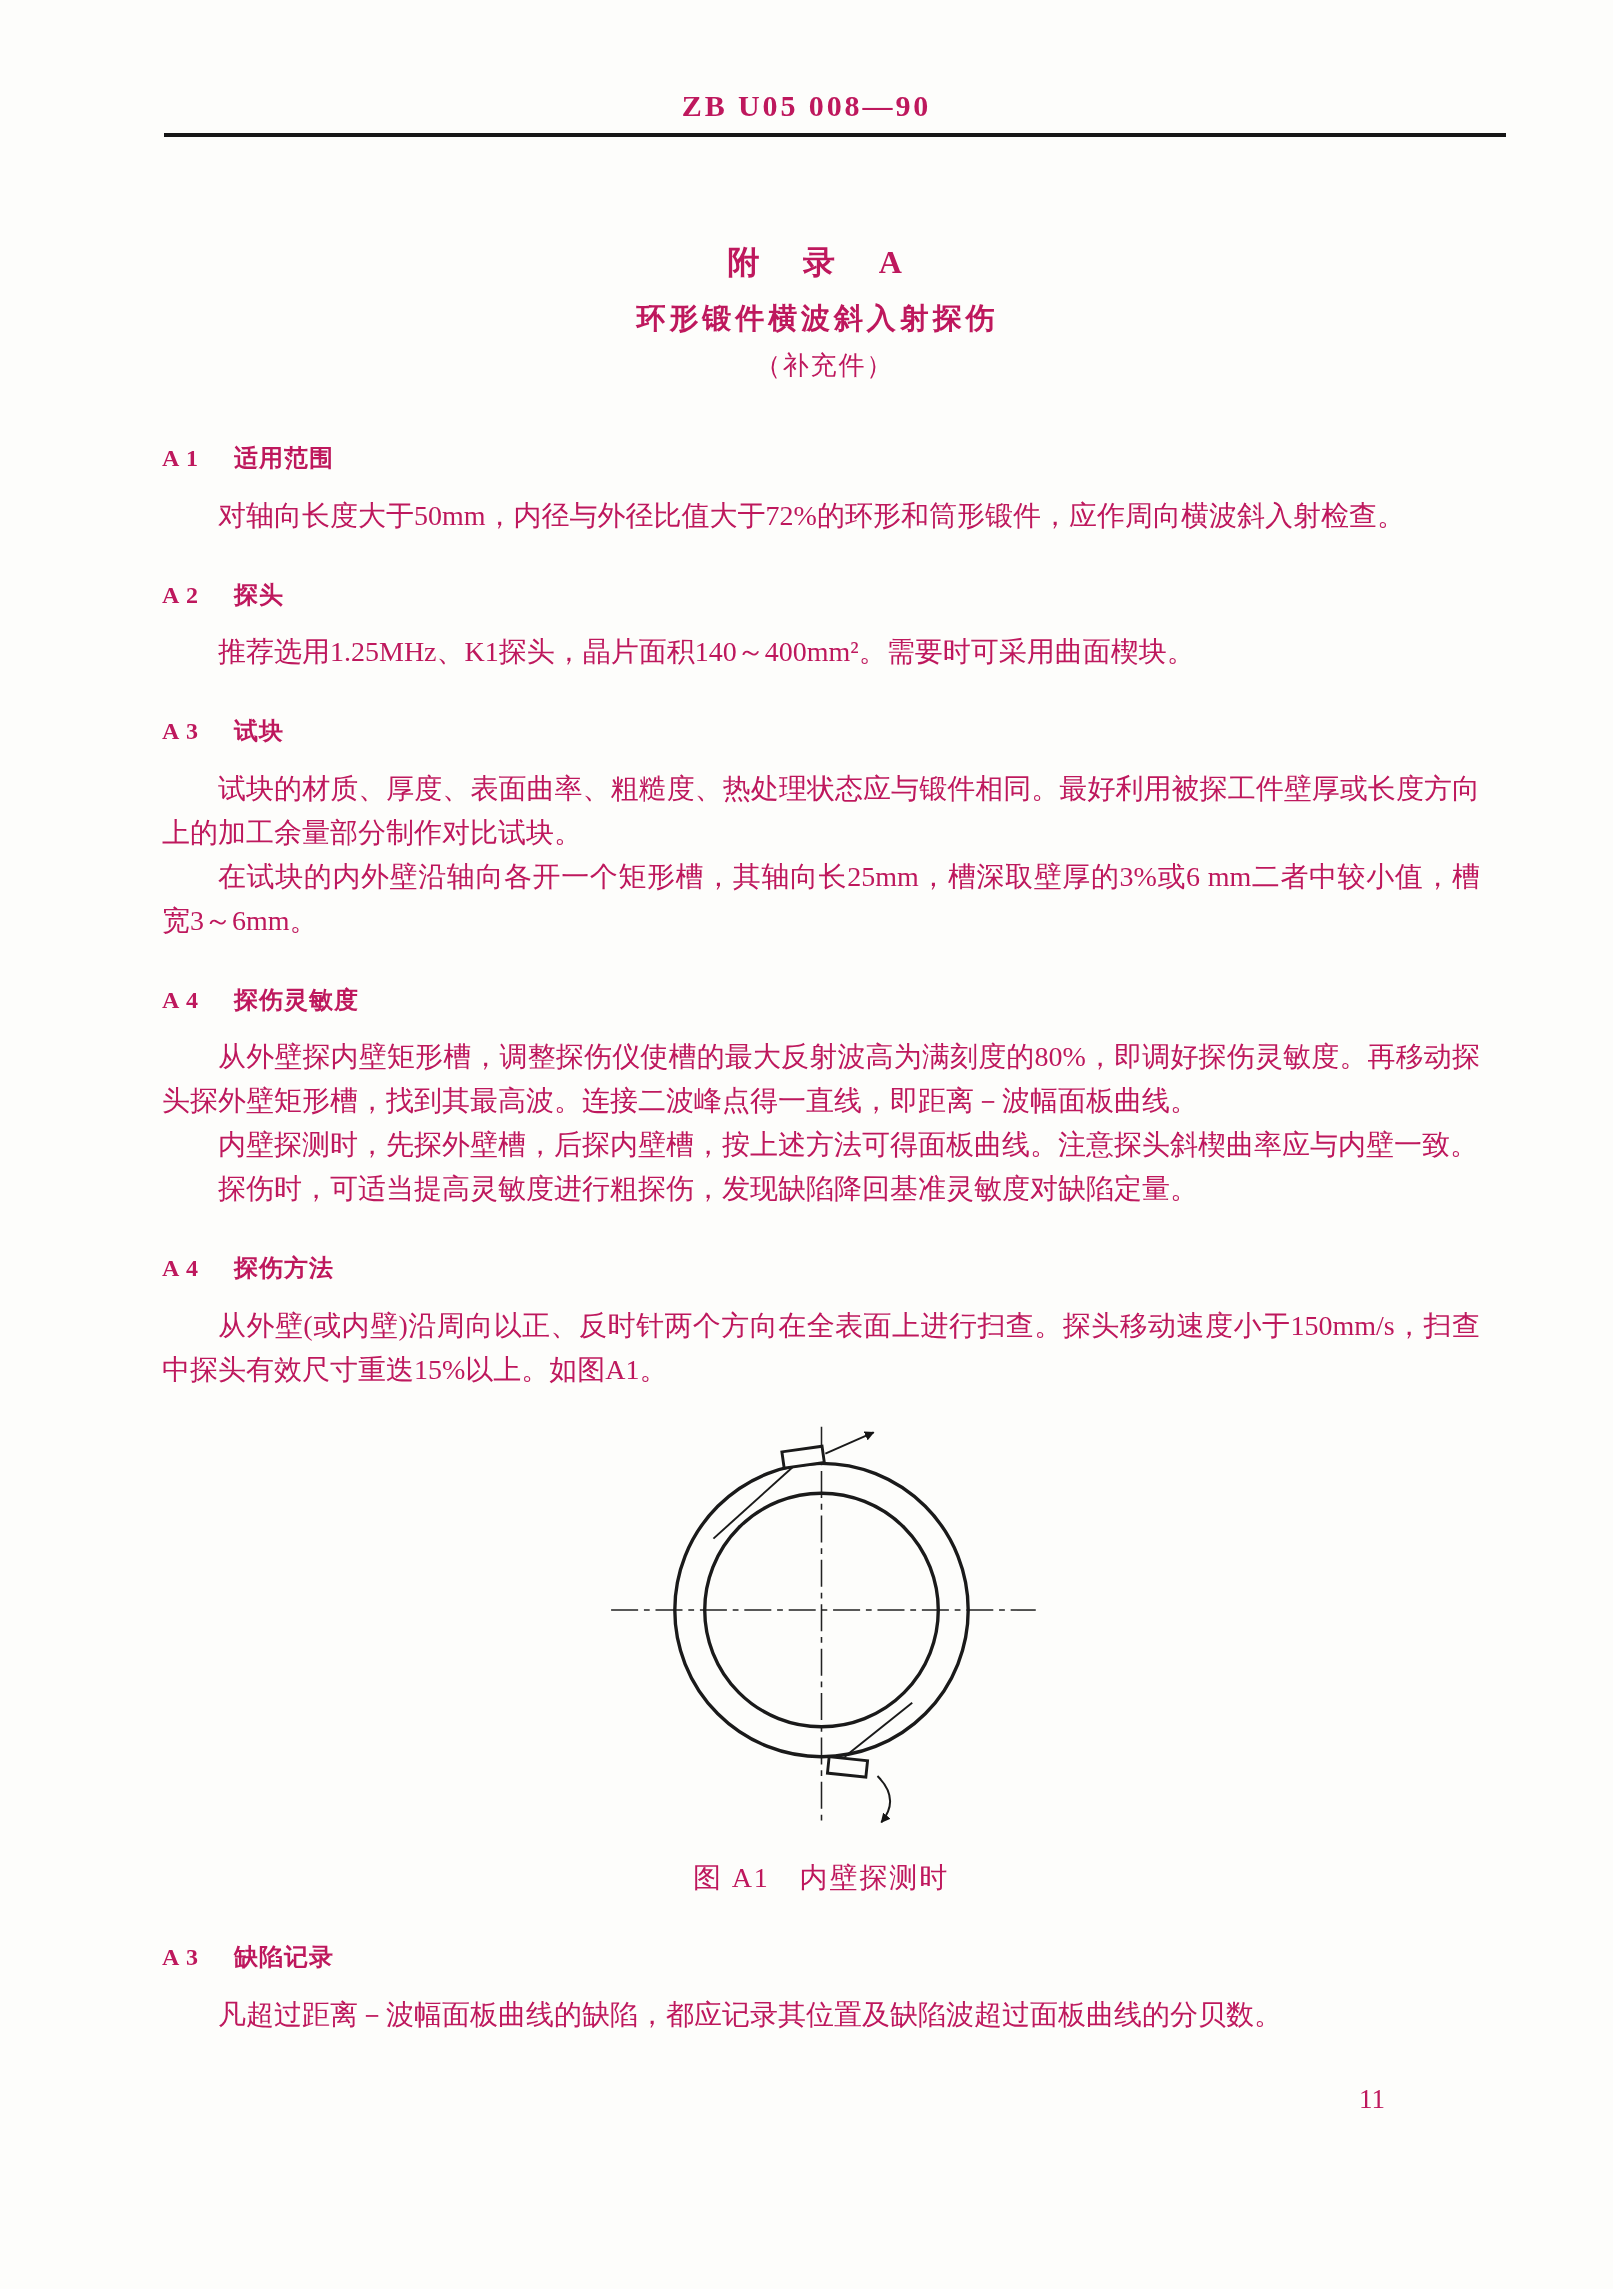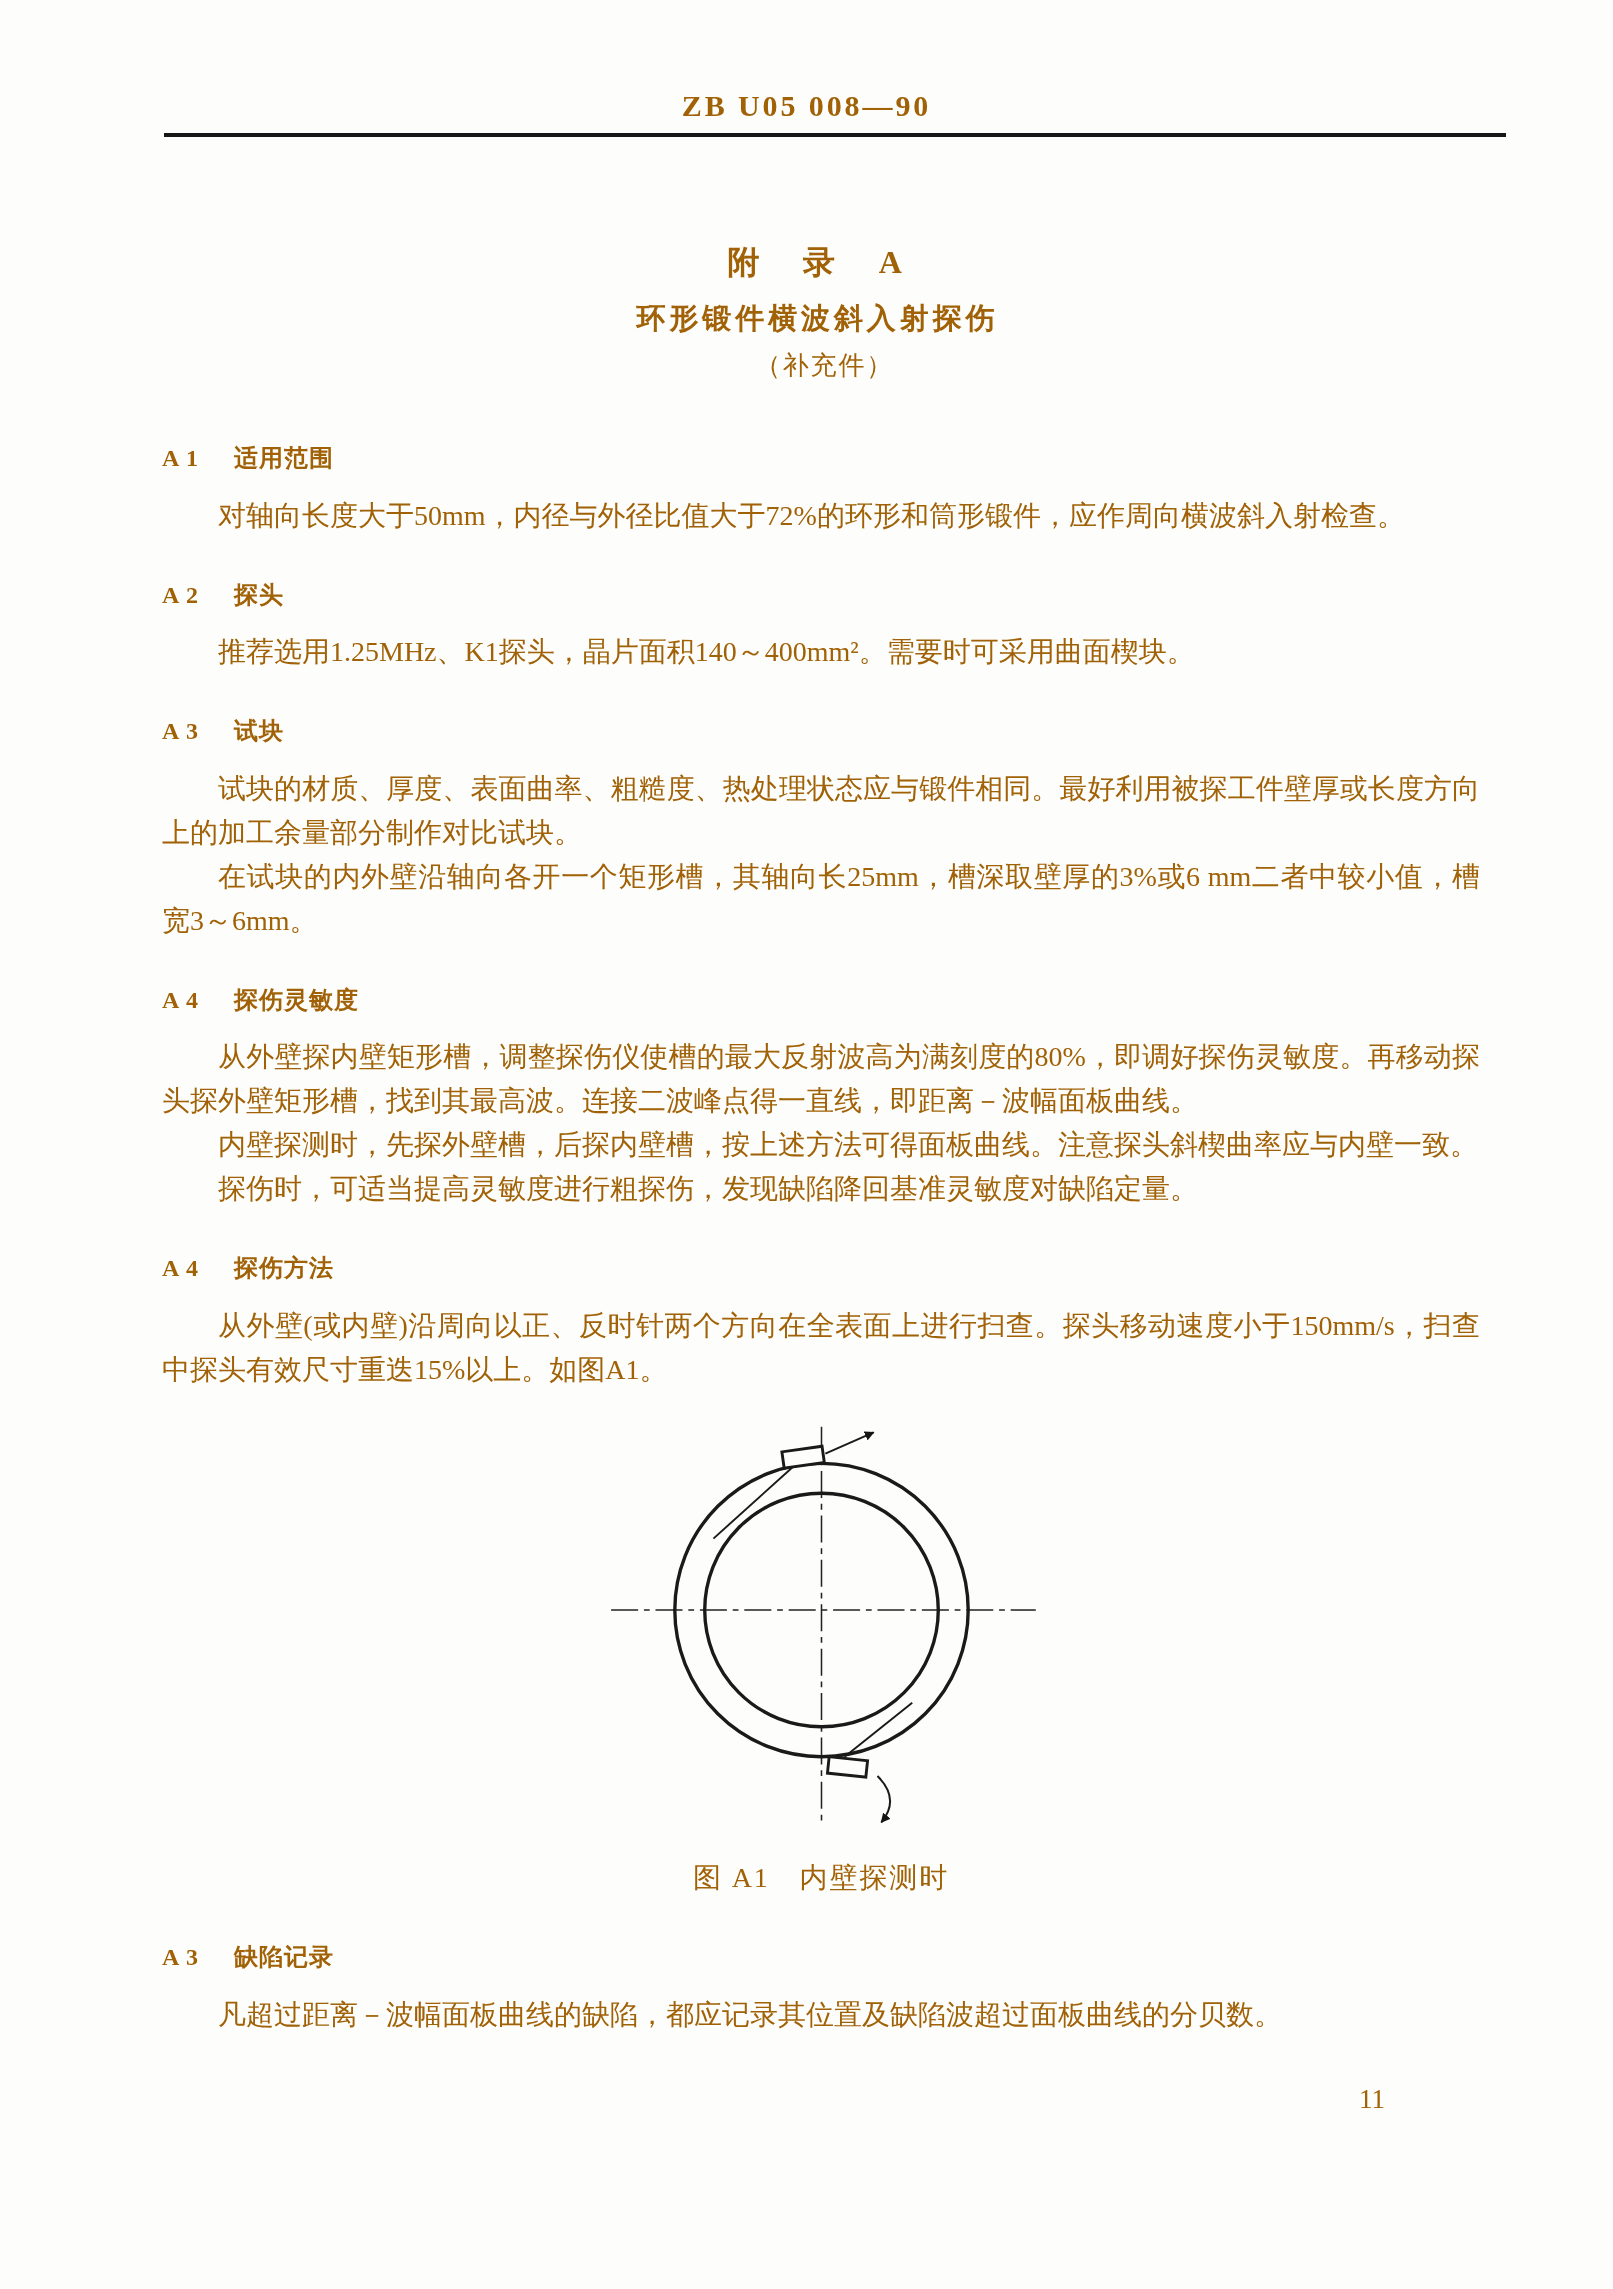--- a/index.html
+++ b/index.html
@@ -1,21 +1,21 @@
 <!DOCTYPE html>
 <html><head>
 <meta charset="utf-8">
 <style>
   html,body{margin:0;padding:0;background:#cfcfcf;}
   .page{
     position:relative;
     width:1613px;height:2289px;
     margin:0 auto;
     background:#fdfdfb;
-    color:#a16207;
+    color:#be185d;
     font-family:"Liberation Serif","DejaVu Serif",serif;
     box-shadow:0 0 13.5px rgba(0,0,0,.35);
     overflow:hidden;
   }
   .doc-header{
     position:absolute;top:89px;left:0;width:100%;
     text-align:center;font-size:30px;font-weight:bold;letter-spacing:2.9px;
   }
   .header-rule{
     position:absolute;top:133px;left:164px;width:1342px;height:3.9px;

